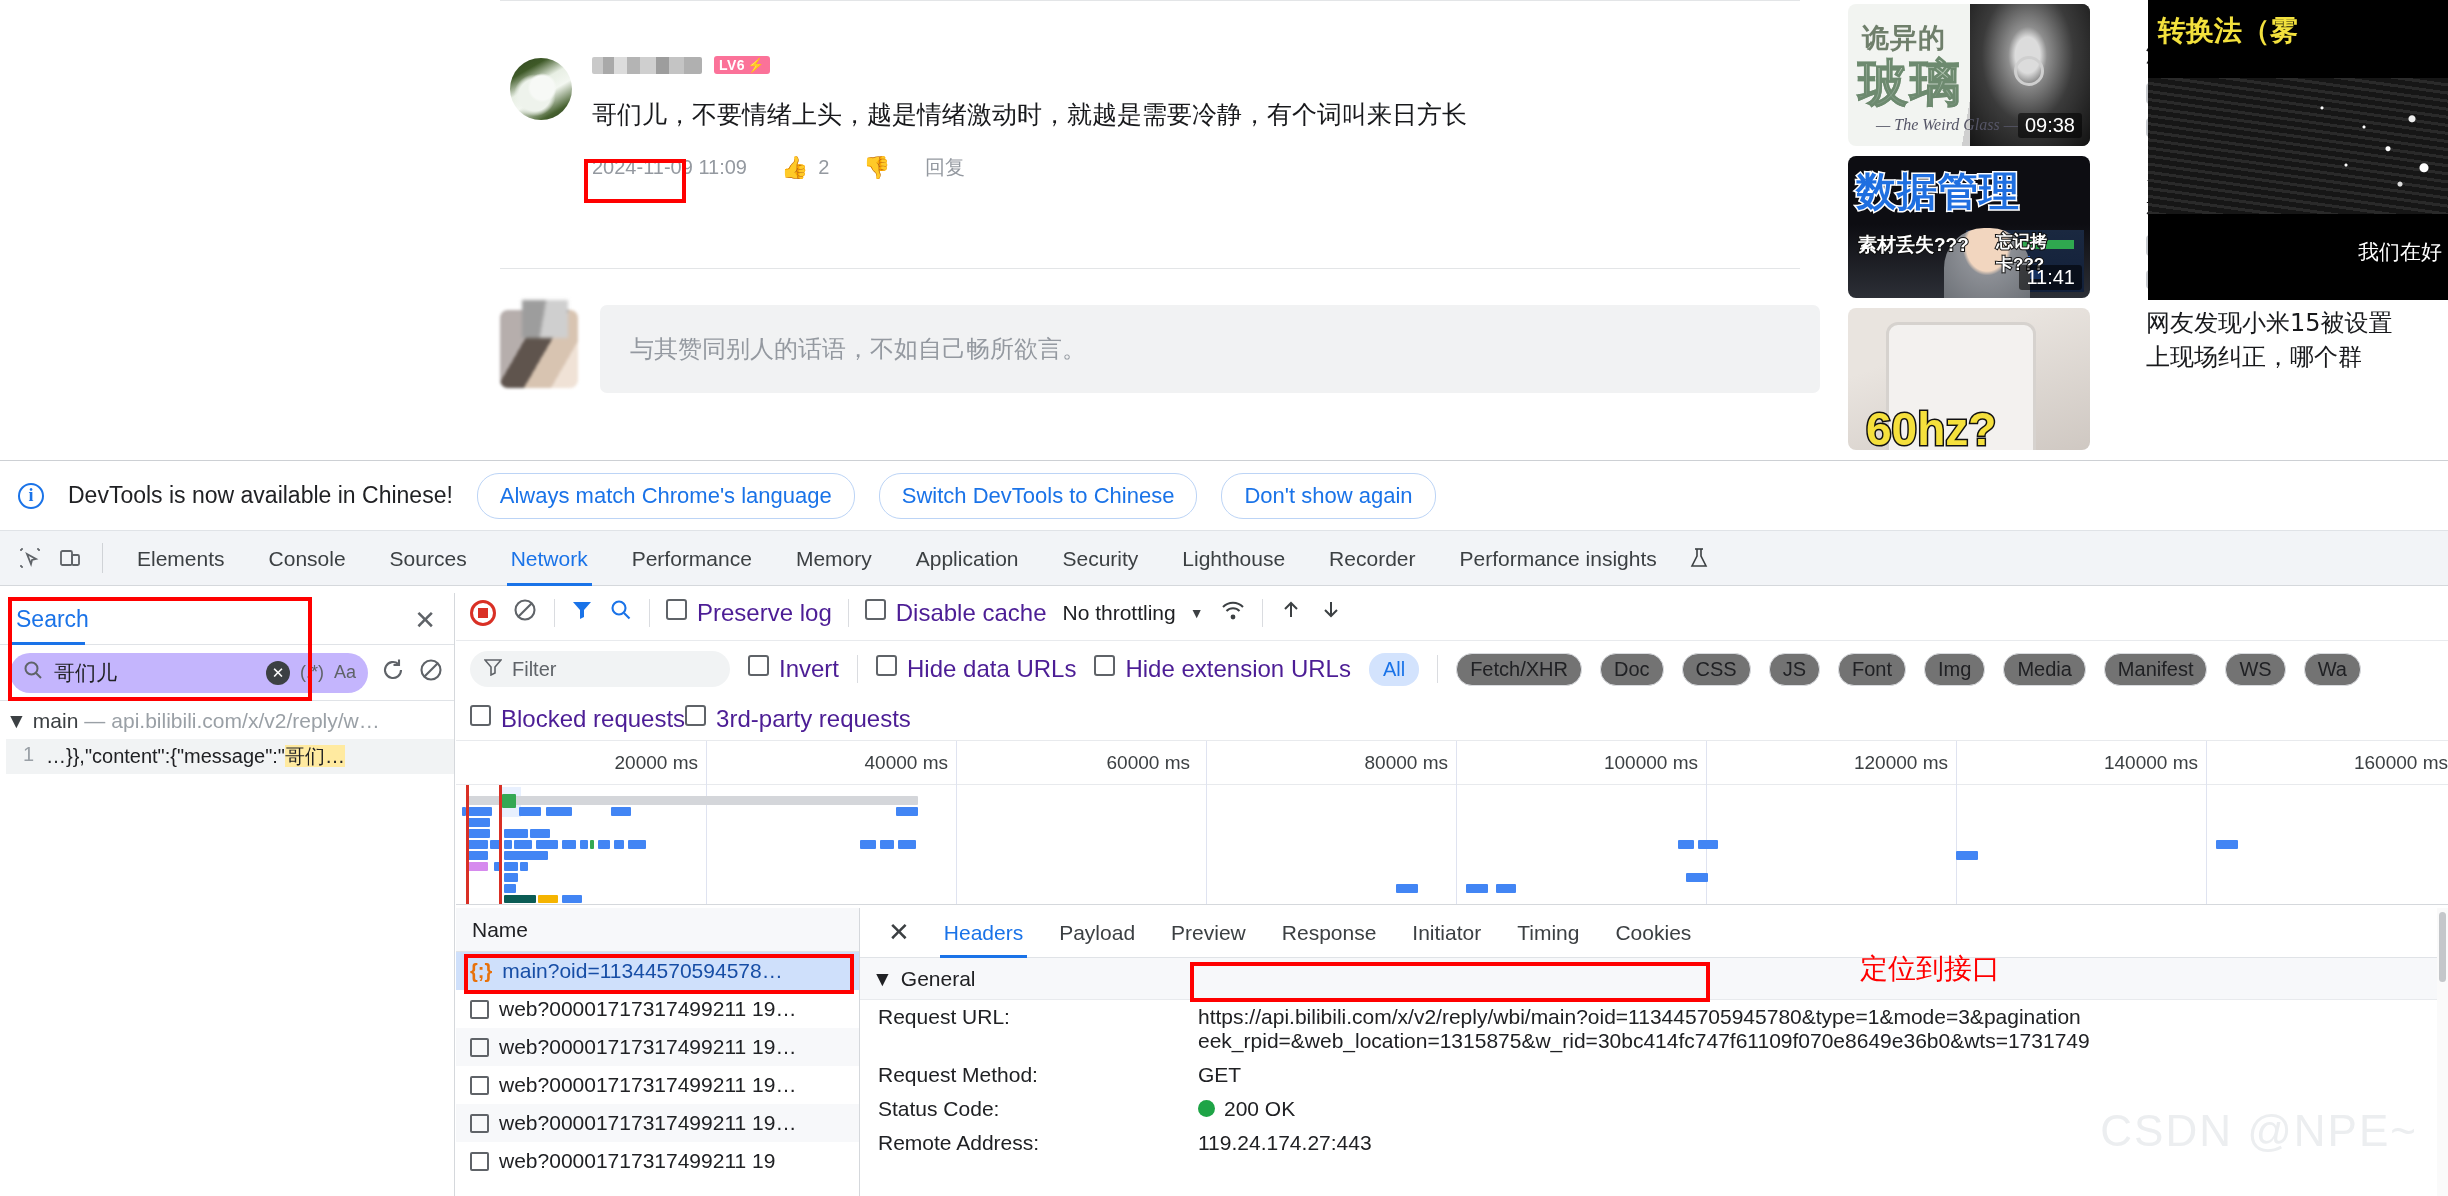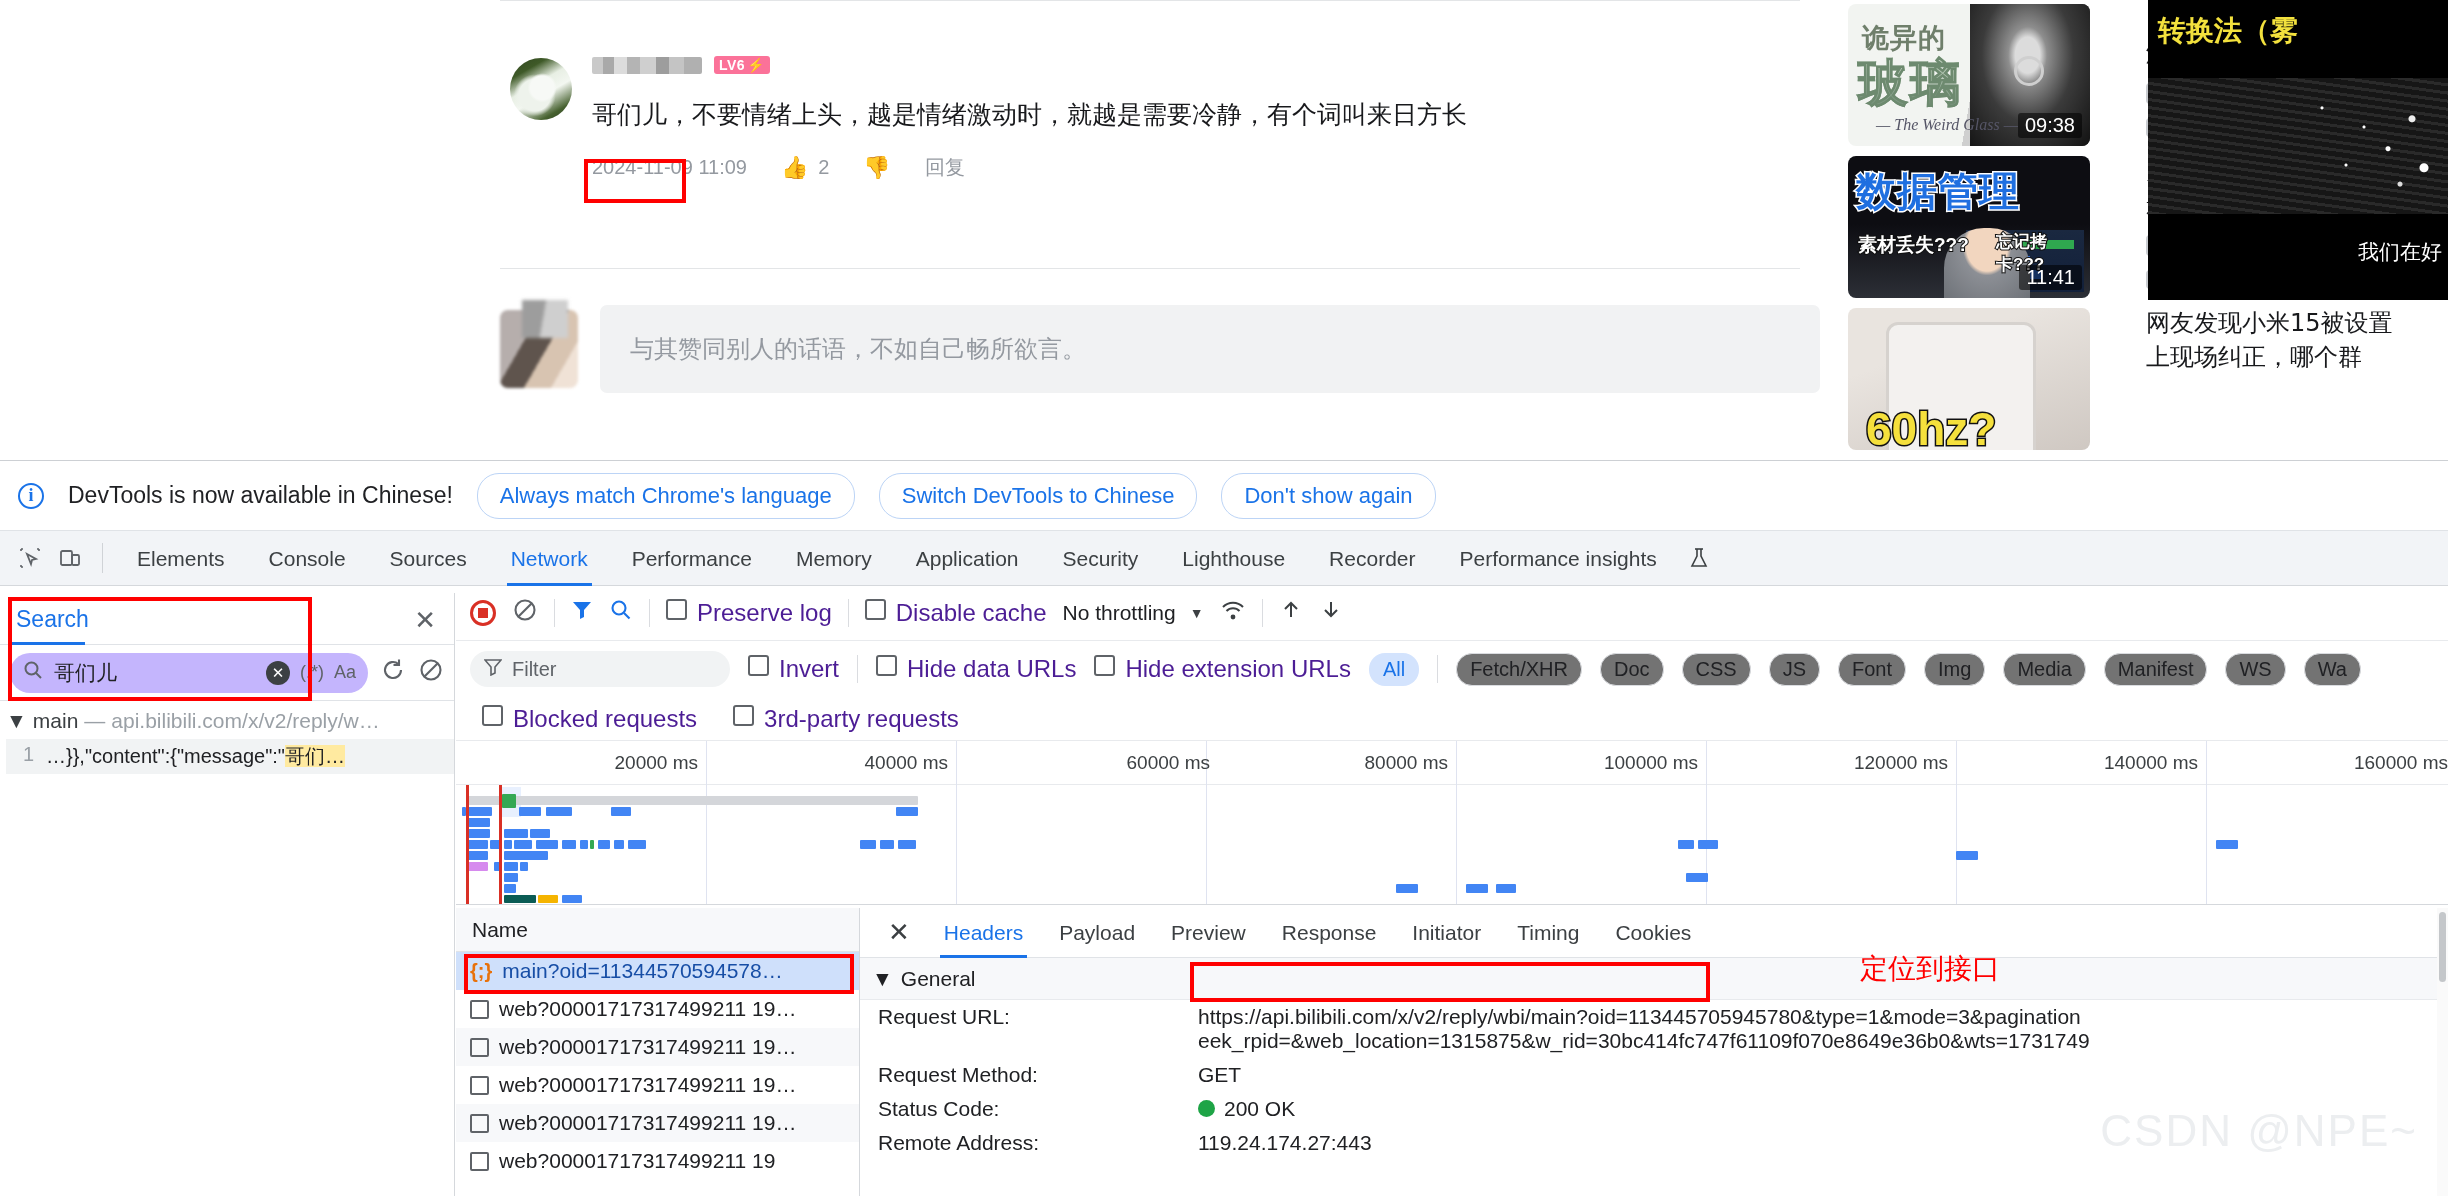--- a/index.html
+++ b/index.html
@@ -195,21 +195,21 @@
   .cbx { display:inline-flex; align-items:flex-start; gap:10px; font-size:24px; color:#4c1d95; cursor:pointer; }
   .box { width:21px; height:21px; border:2px solid #5f6368; border-radius:3px; display:inline-block; }
   .throttle { font-size:21px; color:#202124; display:flex; align-items:center; gap:14px; cursor:pointer;}
   .caret { font-size:14px; color:#3c4043; }
 
   .net-filterbar { height:56px; display:flex; align-items:center; gap:18px; padding-left:14px; }
   .filterfield { width:260px; height:36px; background:#f1f3f4; border-radius:18px; display:flex; align-items:center; gap:10px; padding:0 14px; font-size:20px; color:#5f6368;}
   .fbtn { border:1px solid #dadce0; border-radius:16px; padding:4px 13px; font-size:20px; color:#202124; cursor:pointer; white-space:nowrap; background:#737373;}
   .fbtn.sel { background:#d3e3fd; color:#1a73e8; border-color:transparent; }
 
-  .net-blockedbar { height:44px; display:flex; align-items:center; gap:36px; padding-left:26px; border-bottom:1px solid #e8eaed;}
+  .net-blockedbar { height:44px; display:flex; align-items:center; padding-left:14px; border-bottom:1px solid #e8eaed;}
 
   .ruler { position:relative; height:44px; border-bottom:1px solid #e8eaed; }
   .ruler .tick { position:absolute; top:0; height:44px; border-left:1px solid #dfe3f0; }
   .ruler .tlabel { position:absolute; top:11px; font-size:19px; color:#3c4043; transform:translateX(-100%); padding-right:8px; white-space:nowrap;}
   .waterfall { position:relative; height:120px; border-bottom:1px solid #d5d8dc; overflow:hidden; background:#fff; }
   .wf-bar { position:absolute; height:9px; background:#4285f4; border-radius:1px; }
   .wf-bar.gray { background:#d4d6da; }
   .wf-bar.green { background:#34a853; }
   .wf-bar.purple { background:#d68aee; }
   .wf-bar.teal { background:#0b5c55; }
@@ -552,21 +552,21 @@
             <span>3rd-party requests</span>
           </label>
         </div>
 
         <div class="ruler">
           <div class="tick" style="left:250px;"></div>
             <div class="tlabel" style="left:250px;">20000 ms</div>
           <div class="tick" style="left:500px;"></div>
             <div class="tlabel" style="left:500px;">40000 ms</div>
           <div class="tick" style="left:750px;"></div>
-            <div class="tlabel" style="left:762px;">60000 ms</div>
+            <div class="tlabel" style="left:742px;">60000 ms</div>
           <div class="tick" style="left:1000px;"></div>
             <div class="tlabel" style="left:1000px;">80000 ms</div>
           <div class="tick" style="left:1250px;"></div>
             <div class="tlabel" style="left:1250px;">100000 ms</div>
           <div class="tick" style="left:1500px;"></div>
             <div class="tlabel" style="left:1500px;">120000 ms</div>
           <div class="tick" style="left:1750px;"></div>
             <div class="tlabel" style="left:1750px;">140000 ms</div>
           <div class="tlabel" style="left:2000px;">160000 ms</div>
         </div>

